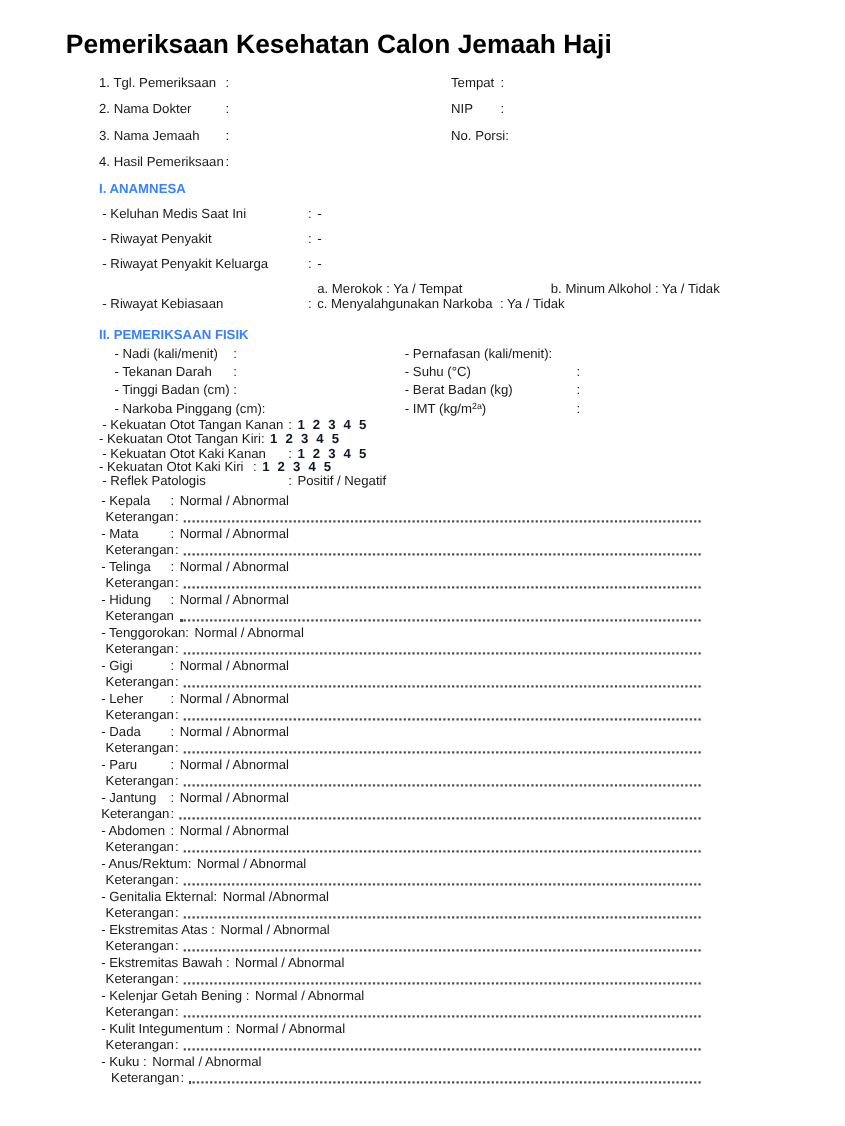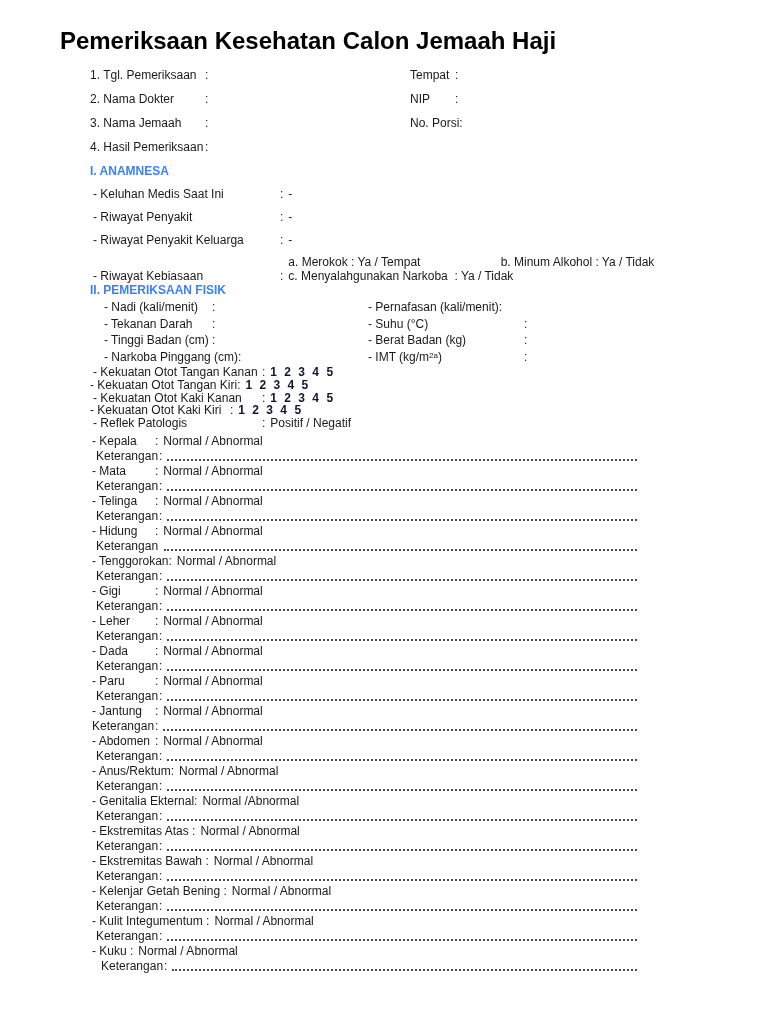--- a/index.html
+++ b/index.html
@@ -20,21 +20,21 @@
   .sechead{font-weight:bold;line-height:14px;color:#3b82f6;}
   
   .sec-an .sechead{margin-top:8px;}
   .arow{display:flex;align-items:flex-end;line-height:14px;margin:9px 0 0 3px;white-space:nowrap;}
   .alabel{min-width:187px;display:inline-block;flex:none;}
   .aval{margin-left:5px;}
   .kval{margin-left:5px;}
   .kv1,.kv2{line-height:13.5px;white-space:nowrap;}
   .ka{display:inline-block;min-width:209px;}
   
-  .sec-fs .sechead{margin-bottom:3px;}
+  .sec-fs .sechead{margin-top:14px;margin-bottom:3px;}
   .vrow{display:flex;line-height:15.5px;white-space:nowrap;}
   .vleft{display:flex;width:264px;flex:none;margin-left:14px;}
   .vlabel{min-width:108px;display:inline-block;}
   .vright{display:flex;}
   .vrlabel{min-width:156px;display:inline-block;}
   .vrlabel.attached{min-width:0;}
   .sup{font-size:8px;position:relative;top:-3px;}
   
   .krow{display:flex;line-height:12.8px;white-space:nowrap;flex-direction:column;}
   .kleft{display:flex;width:275px;flex:none;margin-left:3px;}

